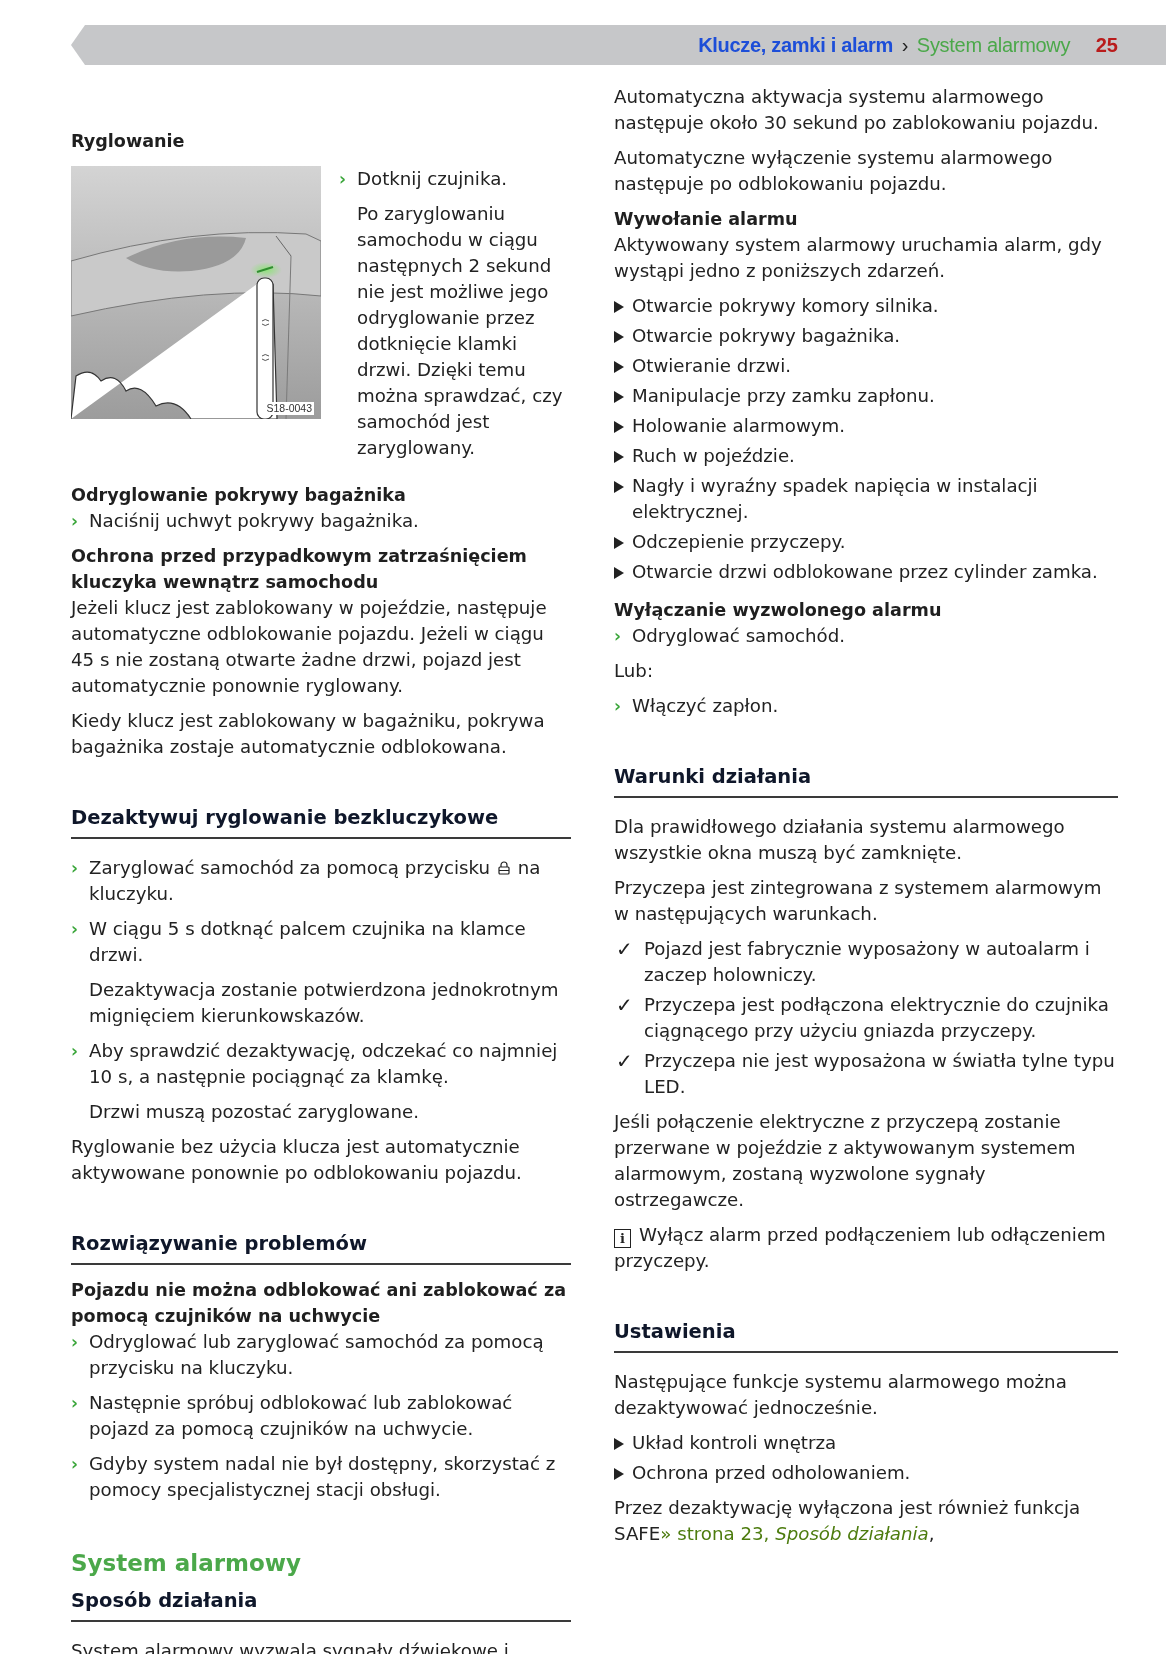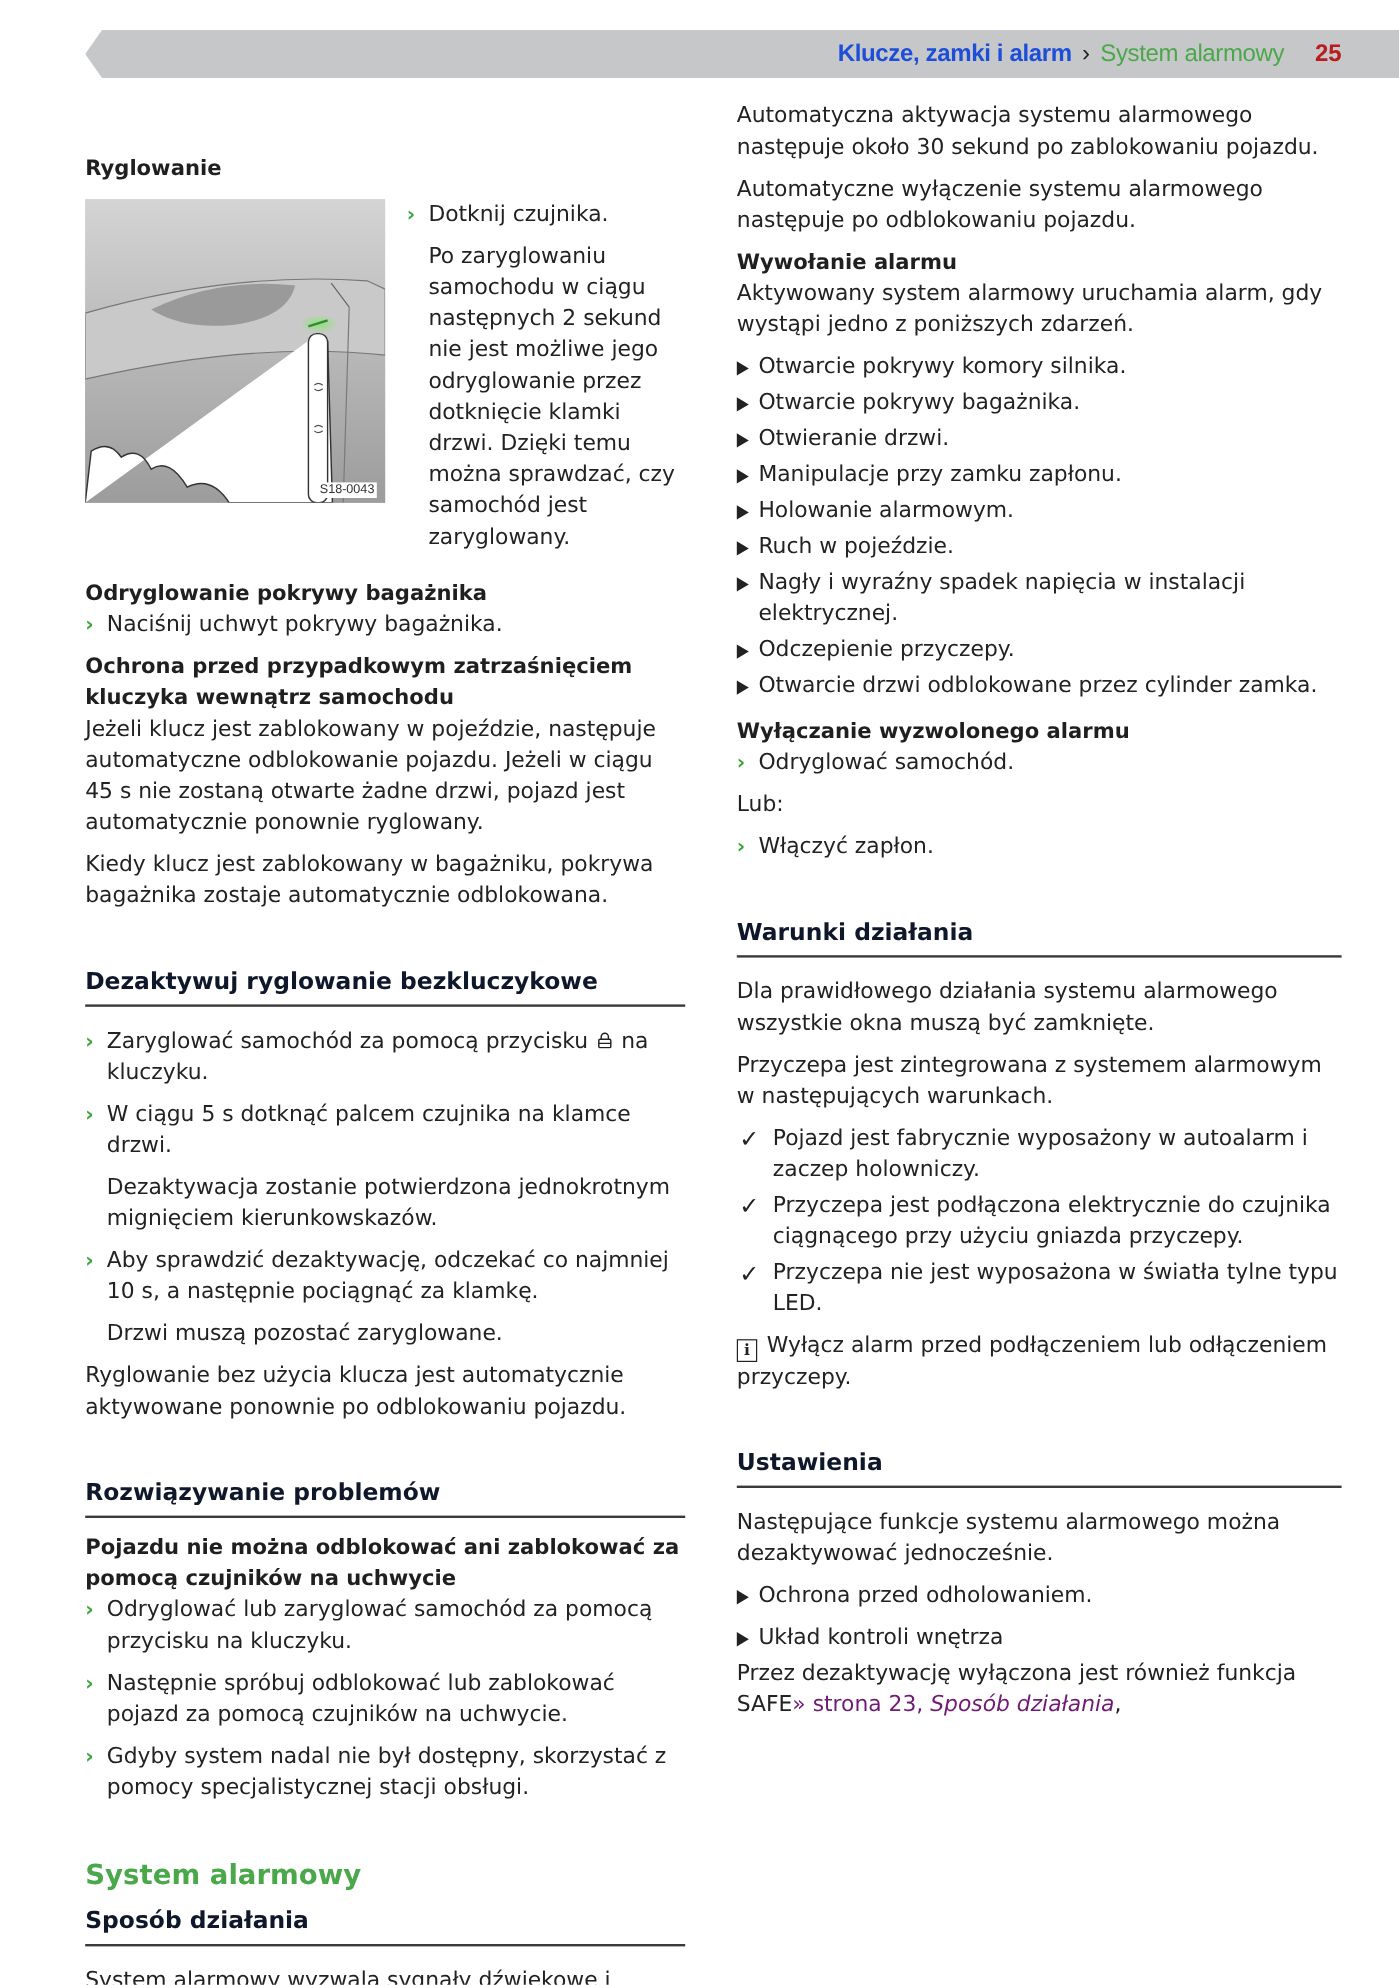--- a/index.html
+++ b/index.html
@@ -44,21 +44,21 @@
     border-top: 6px solid transparent; border-bottom: 6px solid transparent;
     border-left: 10px solid #222222;
   }
   .check { position: relative; padding-left: 30px; margin: 0 0 4px 0; }
   .check .check-icon { position: absolute; left: 2px; top: 0; font-size: 20px; }
   .info-icon {
     display: inline-block; width: 15px; height: 17px; border: 1.5px solid #222;
     text-align: center; font-size: 13px; line-height: 17px; font-weight: bold;
     vertical-align: -2px; margin-right: 8px; font-family: "DejaVu Serif", serif;
   }
-  .link { color: #701a75; }
+  .link { color: #4d7c0f; }
   .link em { font-style: italic; }
   .lock-icon { display: inline-block; width: 12px; height: 14px; vertical-align: -1px; margin: 0 2px; }
 
   
   .figure-row { display: flex; margin-top: 12px; }
   .figure {
     width: 250px; height: 253px; position: relative; flex: none;
     background: linear-gradient(180deg, #cfcfcf 0%, #bdbdbd 35%, #a8a8a8 60%, #9a9a9a 100%);
     overflow: hidden;
   }
@@ -211,26 +211,27 @@
   </div>
 
   <div class="spacer-lg"></div>
   <h3 class="h-rule">Warunki działania</h3>
   <div style="height:16px"></div>
   <p>Dla prawidłowego działania systemu alarmowego wszystkie okna muszą być zamknięte.</p>
   <p>Przyczepa jest zintegrowana z systemem alarmowym w następujących warunkach.</p>
   <div class="check"><span class="check-icon">✓</span><span>Pojazd jest fabrycznie wyposażony w autoalarm i zaczep holowniczy.</span></div>
   <div class="check"><span class="check-icon">✓</span><span>Przyczepa jest podłączona elektrycznie do czujnika ciągnącego przy użyciu gniazda przyczepy.</span></div>
   <div class="check" style="margin-bottom:9px"><span class="check-icon">✓</span><span>Przyczepa nie jest wyposażona w światła tylne typu LED.</span></div>
+  <p>Jeśli połączenie elektryczne z przyczepą zostanie przerwane w pojeździe z aktywowanym systemem alarmowym, zostaną wyzwolone sygnały ostrzegawcze.</p>
   <p>
     <span class="info-icon">i</span><span>Wyłącz alarm przed podłączeniem lub odłączeniem przyczepy.</span>
   </p>
 
   <div class="spacer-lg"></div>
   <h3 class="h-rule">Ustawienia</h3>
   <div style="height:16px"></div>
   <p>Następujące funkcje systemu alarmowego można dezaktywować jednocześnie.</p>
+  <div class="tri"><span class="tri-icon"></span><span>Układ kontroli wnętrza</span></div>
   <div class="tri" style="margin-bottom:9px"><span class="tri-icon"></span><span>Ochrona przed odholowaniem.</span></div>
-  <div class="tri"><span class="tri-icon"></span><span>Układ kontroli wnętrza</span></div>
   <p>
     <span>Przez dezaktywację wyłączona jest również funkcja SAFE</span><a class="link"><span>» strona 23, </span><em>Sposób działania</em></a><span>,</span>
   </p>
 </div>
 
 </body></html>

